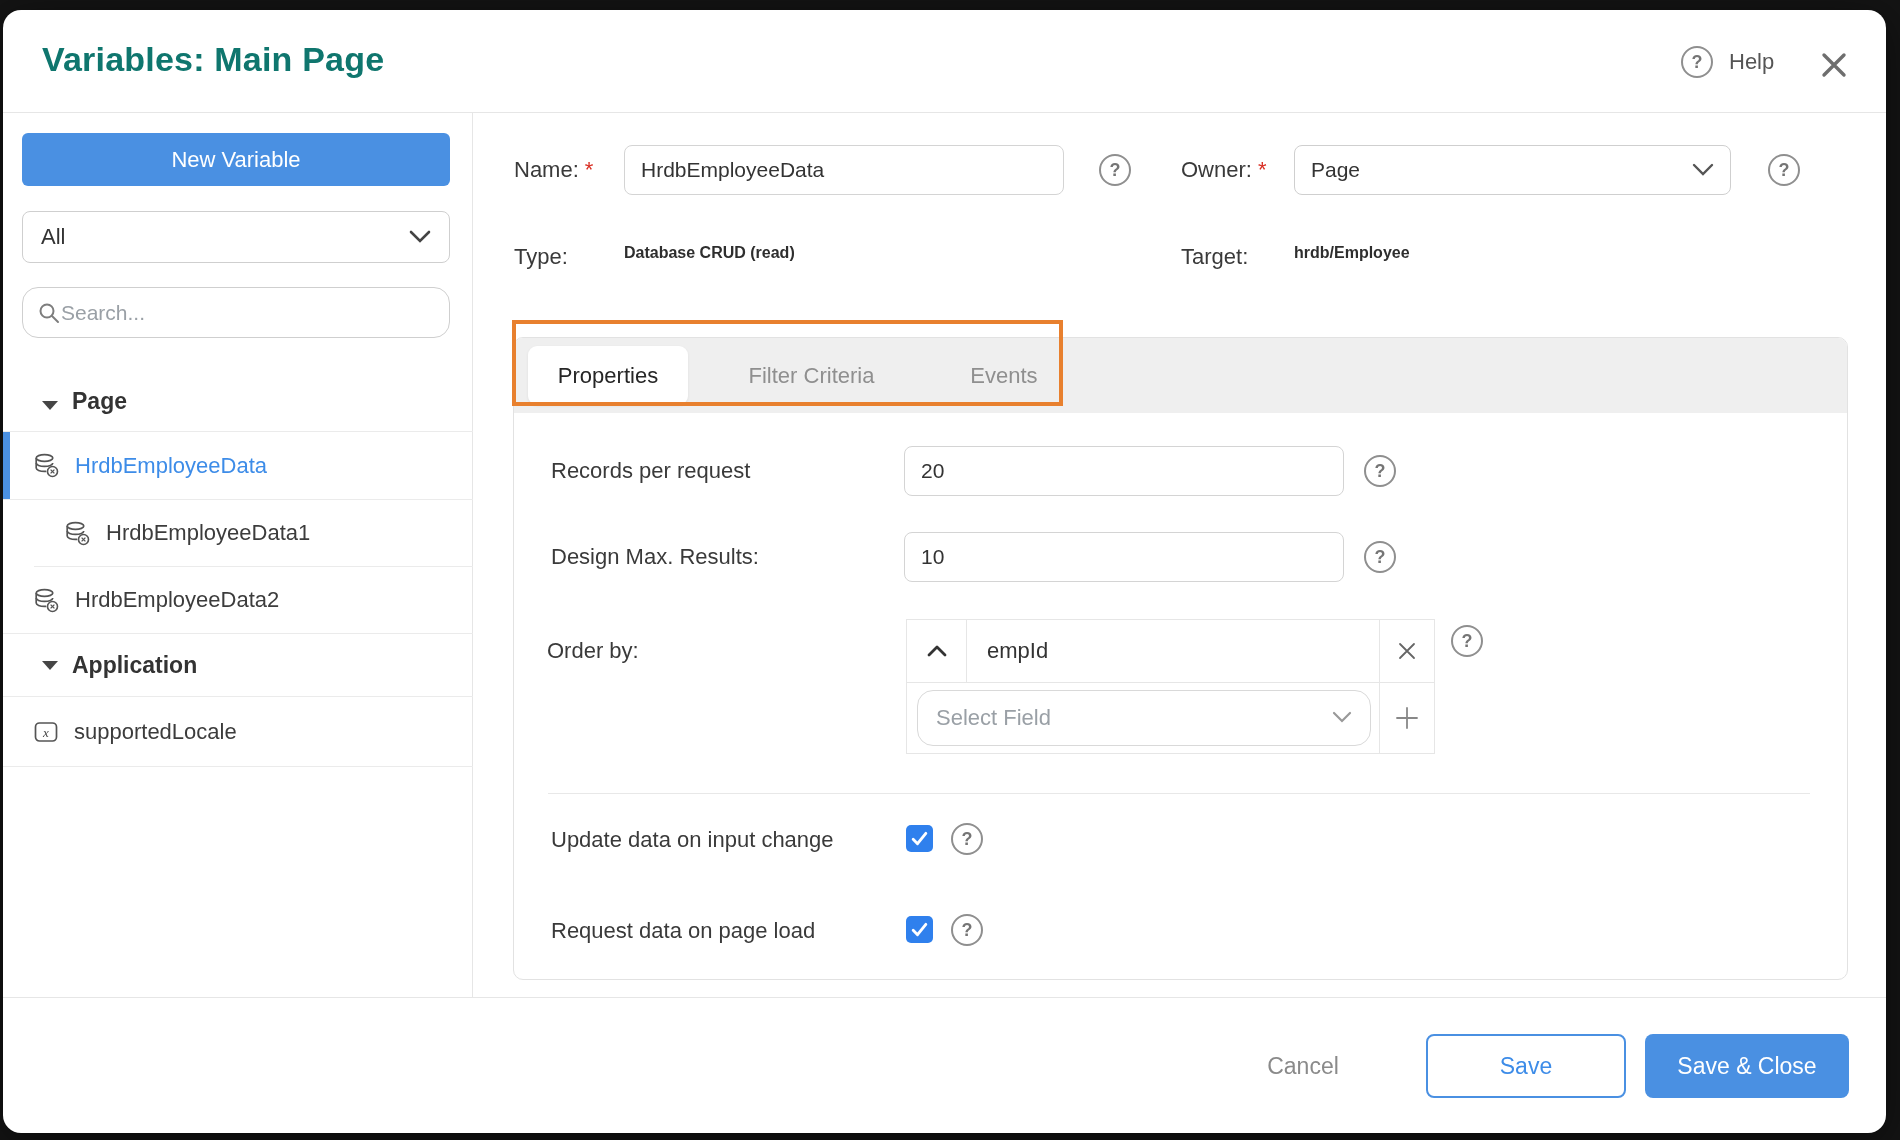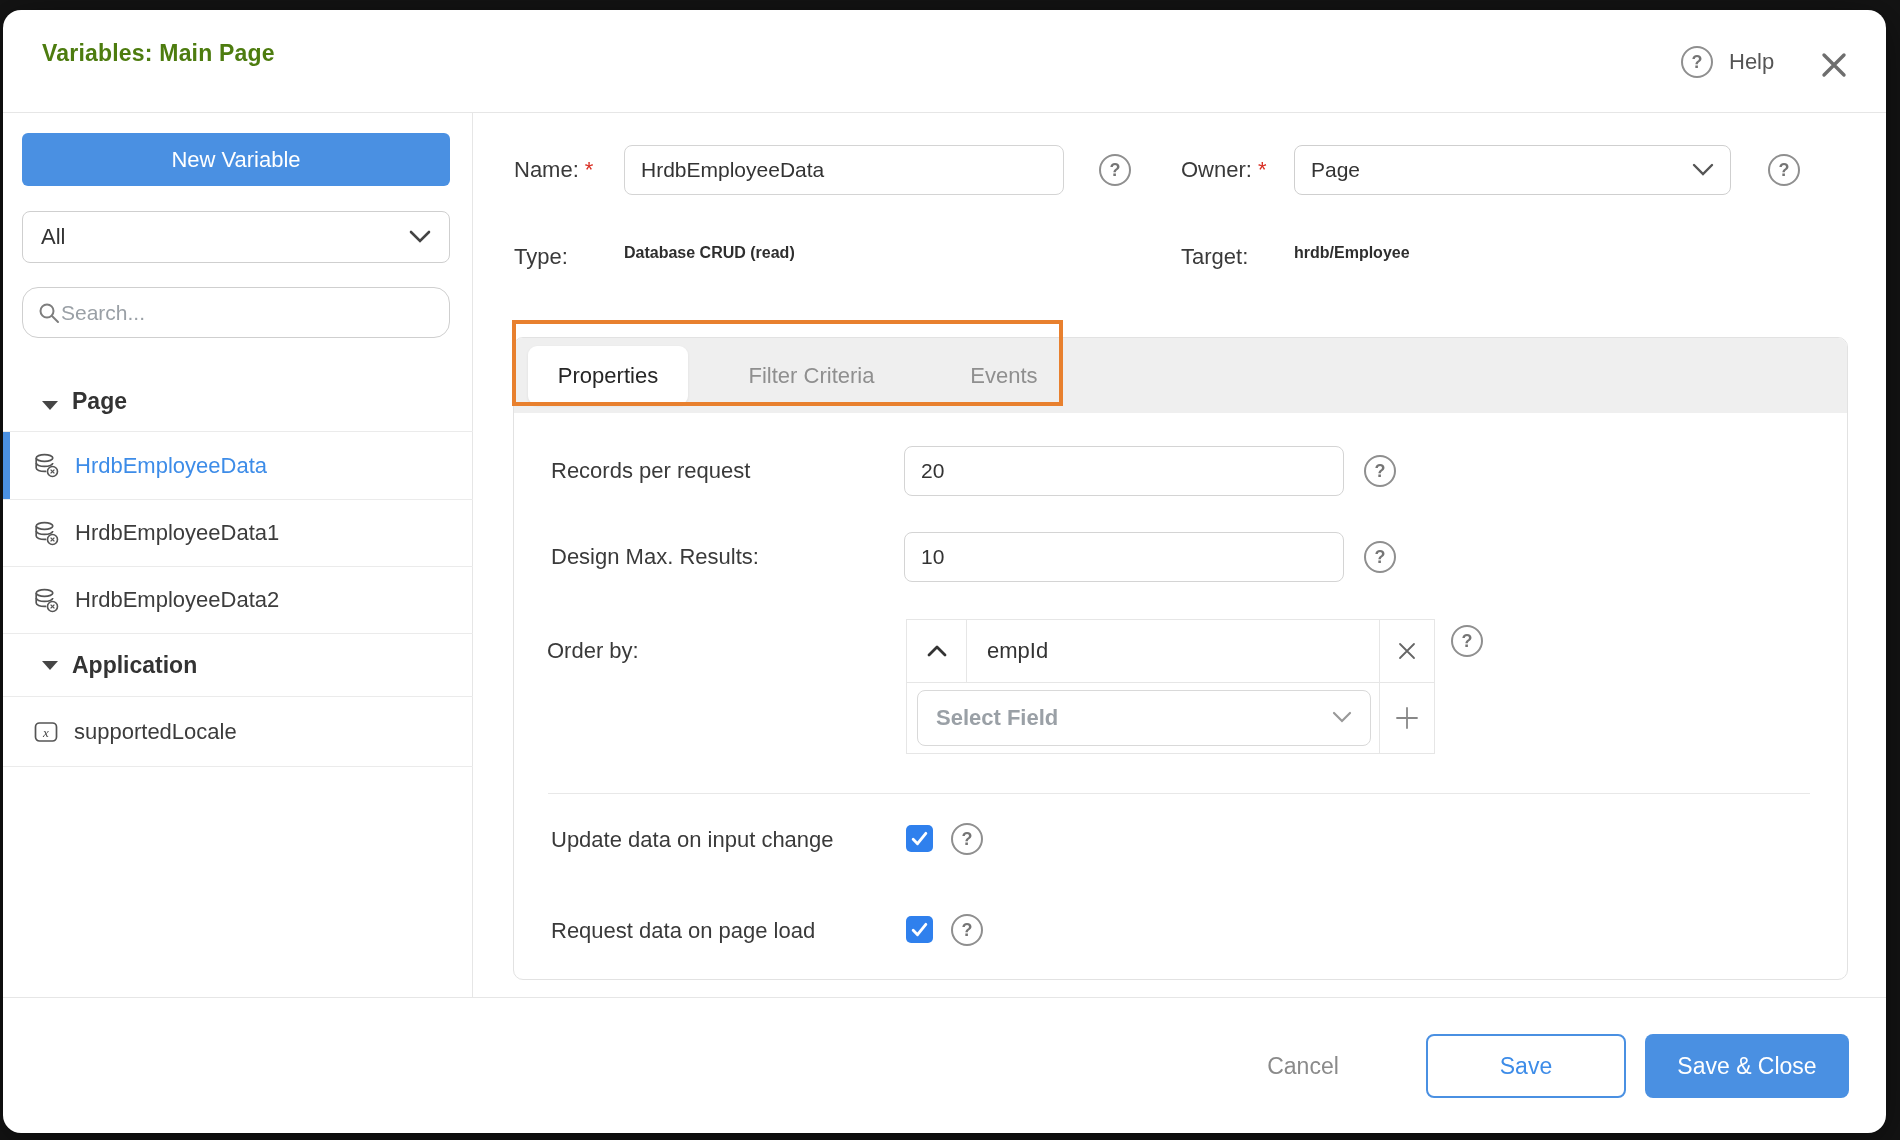--- a/index.html
+++ b/index.html
@@ -2,21 +2,21 @@
 <html><head>
 <meta charset="utf-8">
 <style>
   * { margin:0; padding:0; box-sizing:border-box; }
   html,body { width:1900px; height:1140px; background:#141414; font-family:"Liberation Sans", sans-serif; }
   .stage { position:relative; width:1900px; height:1140px; background:#141414; overflow:hidden; }
   .modal { position:absolute; left:3px; top:10px; width:1883px; height:1123px; background:#fff; border-radius:18px; box-shadow:0 8px 40px rgba(0,0,0,.5); }
 
   
   .hdr { position:absolute; left:0; top:0; width:1883px; height:103px; border-bottom:1px solid #e6e6e6; }
-  .hdr-title { position:absolute; left:39px; top:30px; font-size:23px; font-weight:700; color:#4d7c0f; letter-spacing:.2px; }
+  .hdr-title { position:absolute; left:39px; top:30px; font-size:34px; font-weight:700; color:#0f766e; letter-spacing:.2px; }
   .help-badge { width:32px; height:32px; border:2px solid #8f8f8f; border-radius:50%; color:#757575; font-size:18px; font-weight:700; display:flex; align-items:center; justify-content:center; }
   .help-badge::after { content:"?"; }
   .hdr-help { position:absolute; left:1678px; top:36px; display:flex; align-items:center; gap:16px; }
   .hdr-help .help-text { font-size:22px; color:#555; }
   .hdr-close { position:absolute; left:1816px; top:40px; width:30px; height:30px; cursor:pointer; }
 
   
   .sidebar { position:absolute; left:0; top:103px; width:470px; height:884px; border-right:1px solid #e6e6e6; background:#fff; }
   .new-var-btn { position:absolute; left:19px; top:20px; width:428px; height:53px; background:#4a90e2; color:#fff; border:none; border-radius:6px; font-size:22px; font-family:inherit; cursor:pointer; }
   .select-box { position:absolute; display:flex; align-items:center; border:1px solid #cfcfcf; border-radius:8px; background:#fff; color:#333; }
@@ -61,21 +61,21 @@
 
   
   .ob { position:absolute; left:392px; top:281px; width:529px; border:1px solid #e6e6e6; background:#fff; }
   .ob-row1 { display:flex; height:63px; border-bottom:1px solid #e6e6e6; }
   .ob-dir { width:60px; border-right:1px solid #e6e6e6; display:flex; align-items:center; justify-content:center; cursor:pointer; }
   .ob-field { flex:1; display:flex; align-items:center; }
   .ob-field input { border:none; outline:none; width:100%; font-size:22px; color:#333; padding:0 20px; font-family:inherit; }
   .ob-remove { width:55px; border-left:1px solid #e6e6e6; display:flex; align-items:center; justify-content:center; cursor:pointer; }
   .ob-row2 { display:flex; height:70px; }
   .ob-selwrap { flex:1; display:flex; align-items:center; padding:6px 8px 7px 10px; }
-  .ob-select { flex:1; height:56px; border:1px solid #d9d9d9; border-radius:8px; display:flex; align-items:center; padding:0 18px; color:#9aa0a6; font-size:22px; cursor:pointer;font-weight:bold; }
+  .ob-select { flex:1; height:56px; border:1px solid #d9d9d9; border-radius:16px; display:flex; align-items:center; padding:0 18px; color:#9aa0a6; font-size:22px; cursor:pointer; }
   .ob-select .chev { margin-left:auto; }
   .ob-add { width:55px; border-left:1px solid #e6e6e6; display:flex; align-items:center; justify-content:center; cursor:pointer; }
 
   .divline { position:absolute; left:34px; top:455px; width:1262px; height:0; border-top:1px solid #e8e8e8; }
 
   .checkbox { position:absolute; width:27px; height:27px; border-radius:5px; background:#2f80ed; display:flex; align-items:center; justify-content:center; cursor:pointer; }
   .checkbox svg { display:none; }
   .checkbox.checked svg { display:block; }
 
   
@@ -129,21 +129,21 @@
           <svg class="vicon" width="27" height="27" viewBox="0 0 27 27">
             <ellipse cx="11.5" cy="6" rx="8.3" ry="3.4" stroke="#555" stroke-width="1.7" fill="none"></ellipse>
             <path d="M3.2 6 v5 c0 1.9 3.7 3.4 8.3 3.4 s8.3-1.5 8.3-3.4" stroke="#555" stroke-width="1.7" fill="none"></path>
             <path d="M3.2 11 v5 c0 1.9 3.7 3.4 8.3 3.4 .6 0 1.2 0 1.8-.1" stroke="#555" stroke-width="1.7" fill="none"></path>
             <circle cx="19.5" cy="19.5" r="5" stroke="#555" stroke-width="1.6" fill="#fff"></circle>
             <path d="M17.6 17.6 l3.8 3.8 M21.4 17.6 l-3.8 3.8" stroke="#555" stroke-width="1.3"></path>
           </svg>
           <span>HrdbEmployeeData</span>
         </div>
 
-        <div class="var-item" style="height:67px;">
+        <div class="var-item" style="height:67px;margin-left:31px;">
           <svg class="vicon" width="27" height="27" viewBox="0 0 27 27">
             <ellipse cx="11.5" cy="6" rx="8.3" ry="3.4" stroke="#555" stroke-width="1.7" fill="none"></ellipse>
             <path d="M3.2 6 v5 c0 1.9 3.7 3.4 8.3 3.4 s8.3-1.5 8.3-3.4" stroke="#555" stroke-width="1.7" fill="none"></path>
             <path d="M3.2 11 v5 c0 1.9 3.7 3.4 8.3 3.4 .6 0 1.2 0 1.8-.1" stroke="#555" stroke-width="1.7" fill="none"></path>
             <circle cx="19.5" cy="19.5" r="5" stroke="#555" stroke-width="1.6" fill="#fff"></circle>
             <path d="M17.6 17.6 l3.8 3.8 M21.4 17.6 l-3.8 3.8" stroke="#555" stroke-width="1.3"></path>
           </svg>
           <span>HrdbEmployeeData1</span>
         </div>
 

